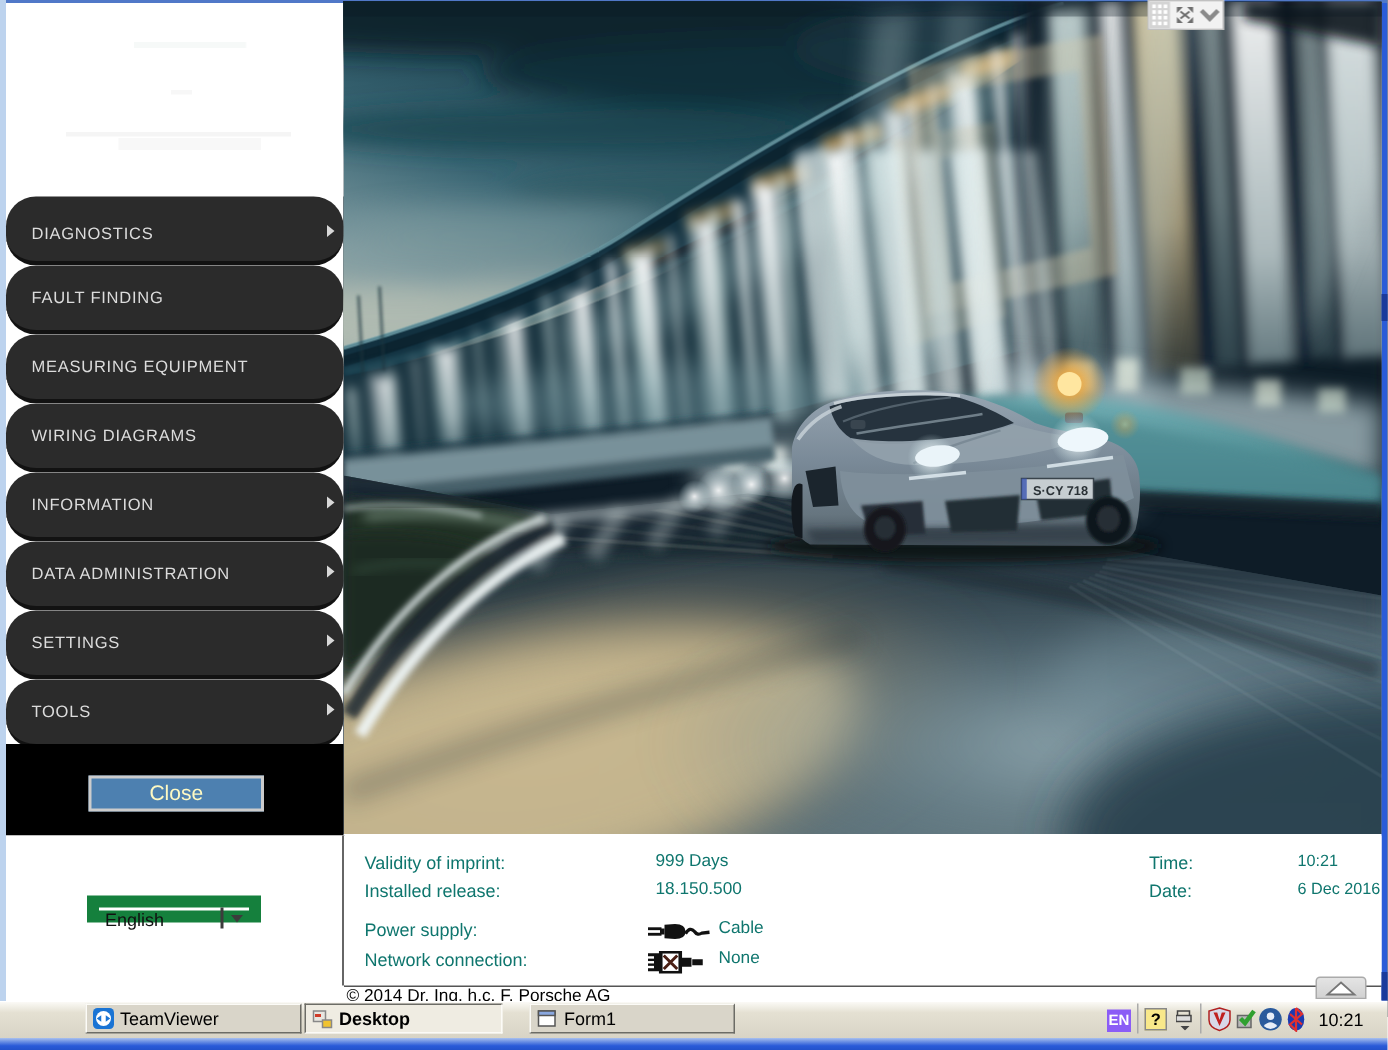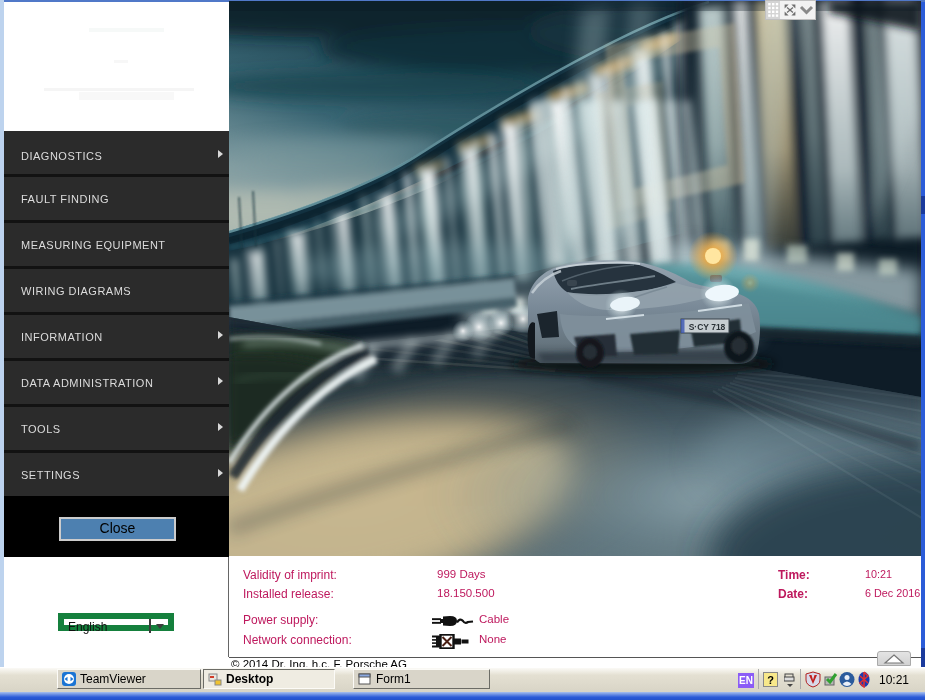--- a/index.html
+++ b/index.html
@@ -6,42 +6,42 @@
   body{width:925px;height:700px;overflow:hidden;position:relative;background:#fff;
        font-family:"Liberation Sans",sans-serif;}
   .abs{position:absolute;}
   
   #leftstrip{left:0;top:0;width:4px;height:692px;background:#bdd3ee;}
   #topline{left:0;top:0;width:925px;height:2px;background:#5078c8;}
   
   #logo{left:4px;top:2px;width:225px;height:129px;background:#fff;}
   #menu{left:4px;top:131px;width:225px;}
   .mi{height:43px;background:#2b2b2b;border-bottom:3px solid #121212;position:relative;
-      color:#dcdcdc;font-size:11px;letter-spacing:.5px;}
+      color:#dcdcdc;font-size:11px;letter-spacing:.5px;border-radius:20px;}
   .mi span{position:absolute;left:17px;top:16px;}
   .mi .ar{position:absolute;right:6px;top:16px;width:0;height:0;left:auto;
       border-left:5px solid #d8d8d8;border-top:4.5px solid transparent;border-bottom:4.5px solid transparent;}
   #blackzone{left:4px;top:496px;width:225px;height:61px;background:#000;}
   #closebtn{left:59px;top:517px;width:117px;height:24px;background:#4d80b0;
-      border:2px solid #ccc;box-sizing:border-box;color:#000000;font-size:14px;
+      border:2px solid #ccc;box-sizing:border-box;color:#fef9c3;font-size:14px;
       text-align:center;line-height:19px;}
   #bottomleft{left:4px;top:557px;width:225px;height:110px;background:#fff;}
-  #dropdown{left:58px;top:597px;width:116px;height:18px;border:6px solid #15803d;
-      box-sizing:border-box;background:#fff;font-size:12px;color:#111;margin-top:16px;}
+  #dropdown{left:58px;top:597px;width:116px;height:18px;border:8px solid #15803d;
+      box-sizing:border-box;background:#fff;font-size:12px;color:#111;}
   #dropdown .txt{position:absolute;left:4px;top:1px;}
   #dropdown .btn{position:absolute;right:0;top:0;width:17px;height:14px;border-left:2px solid #3c3c3c;}
   #dropdown .tri{position:absolute;right:4px;top:5px;width:0;height:0;
       border-top:5px solid #3c3c3c;border-left:4px solid transparent;border-right:4px solid transparent;}
   
   #vline{left:228px;top:557px;width:1.5px;height:100px;background:#666;}
-  #infopanel{left:229px;top:557px;width:692px;height:100px;background:#fff;color:#be185d;font-size:12px;}
+  #infopanel{left:229px;top:557px;width:692px;height:100px;background:#fff;color:#0f766e;font-size:12px;}
   .val,.rval{font-size:11.5px;}
   .lab{position:absolute;left:14px;}
   .val{position:absolute;left:208px;}
-  .rlab{position:absolute;left:549px;font-weight:bold;}
+  .rlab{position:absolute;left:537px;}
   .rval{position:absolute;left:636px;white-space:nowrap;font-size:10.8px !important;}
   #hline{left:229px;top:657px;width:692px;height:1px;background:#555;}
   #upbtn{left:877px;top:651px;width:34px;height:15px;background:linear-gradient(#e4e4e4,#d2d2d2);border:1px solid #aaa;
       border-radius:3px 3px 0 0;box-sizing:border-box;}
   
   #copyright{left:231px;top:658px;font-size:11.5px;color:#000;}
   
   #rborder{left:921px;top:2px;width:4px;height:665px;background:#2b5cd8;}
   
   #ttool{left:765px;top:0px;width:51px;height:20px;background:#f2f2f2;border:1px solid #c0c0c0;
@@ -421,25 +421,25 @@
     </div>
   <div class="mi">
       <span>INFORMATION</span>
       <i class="ar"></i>
     </div>
   <div class="mi">
       <span>DATA ADMINISTRATION</span>
       <i class="ar"></i>
     </div>
   <div class="mi">
+      <span>SETTINGS</span>
+      <i class="ar"></i>
+    </div>
+  <div class="mi">
       <span>TOOLS</span>
-      <i class="ar"></i>
-    </div>
-  <div class="mi">
-      <span>SETTINGS</span>
       <i class="ar"></i>
     </div>
 </div>
 <div class="abs" id="blackzone"></div>
 <div class="abs" id="closebtn">Close</div>
 <div class="abs" id="bottomleft"></div>
 <div class="abs" id="dropdown">
     <span class="txt">English</span>
     <span class="btn"></span>
     <i class="tri"></i>

